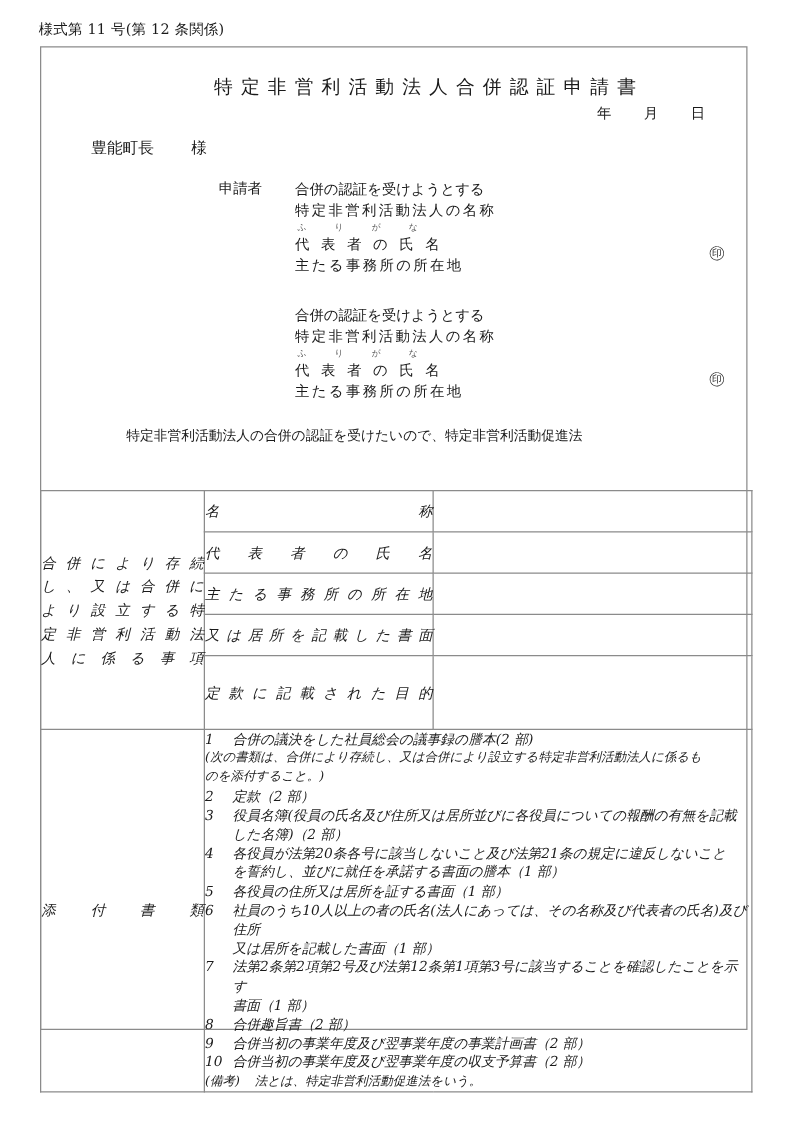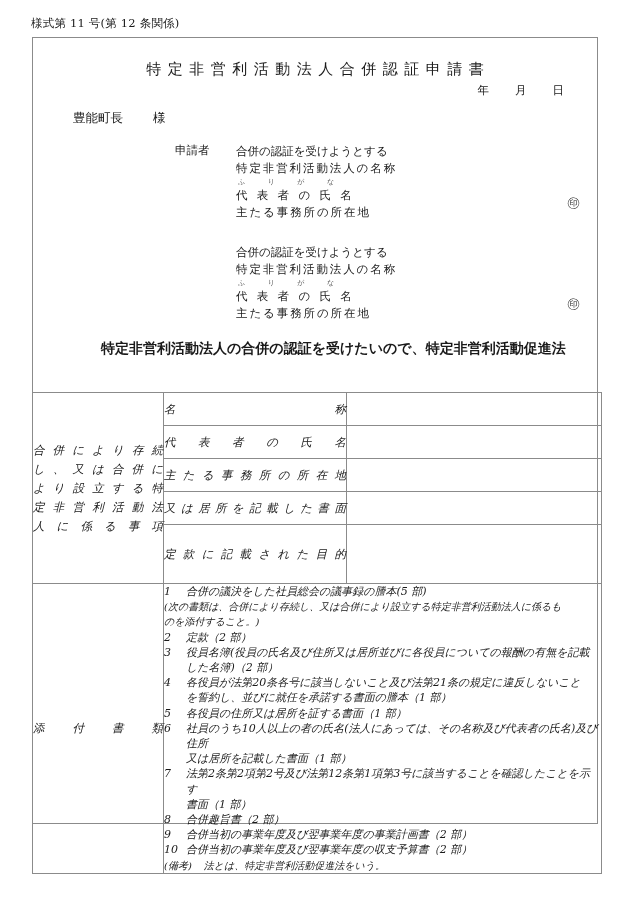--- a/index.html
+++ b/index.html
@@ -41,20 +41,21 @@
   #doc-title {
     position: absolute;
     left: 32px;
     top: 60px;
     width: 566px;
     text-align: center;
     font-size: 15px;
     letter-spacing: 6.5px;
     text-indent: 6.5px;
     white-space: nowrap;
+    padding-left: 25px;
   }
 
   
   #date-line {
     position: absolute;
     left: 16px;
     top: 83px;
     width: 566px;
     text-align: right;
     padding-right: 18px;
@@ -109,23 +110,22 @@
     font-size: 13px;
     line-height: 17px;
   }
 
   
   #request-paragraph {
     position: absolute;
     left: 88px;
     top: 337px;
     width: 480px;
-    font-size: 14px;
+    font-size: 11px;
     line-height: 23px;
-    font-weight: bold;
   }
   #request-paragraph .p1 { text-indent: 13px; }
 
   
   #main-table {
     position: absolute;
     left: 32px;
     top: 392px;
     width: 566px;
     border-collapse: collapse;
@@ -269,21 +269,21 @@
     <td class="col-label row-label tall">定款に記載された目的</td>
     <td class="col-value"></td>
   </tr>
   <tr>
     <td class="col-header" id="attach-label">添付書類</td>
     <td colspan="2" id="attach-cell">
       <div id="attach-list">
             <div class="att-item">
               <span class="att-num">1</span>
               <span class="att-text">
-                <span class="cont">合併の議決をした社員総会の議事録の謄本(5 部)</span>
+                <span class="cont">合併の議決をした社員総会の議事録の謄本(2 部)</span>
               </span>
             </div>
             <div class="att-plain">
               <span class="cont">(次の書類は、合併により存続し、又は合併により設立する特定非営利活動法人に係るも</span>
               <span class="cont">のを添付すること。)</span>
             </div>
             <div class="att-item">
               <span class="att-num">2</span>
               <span class="att-text">
                 <span class="cont">定款（2 部）</span>

